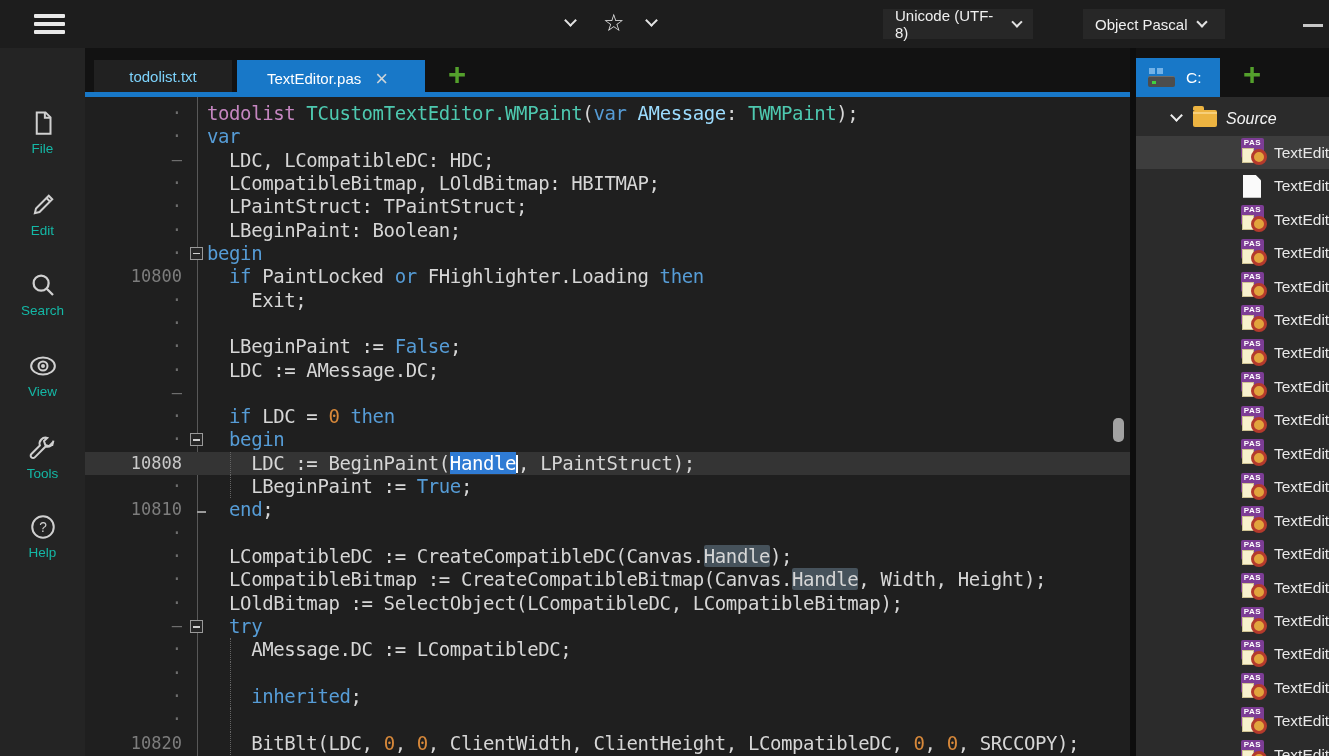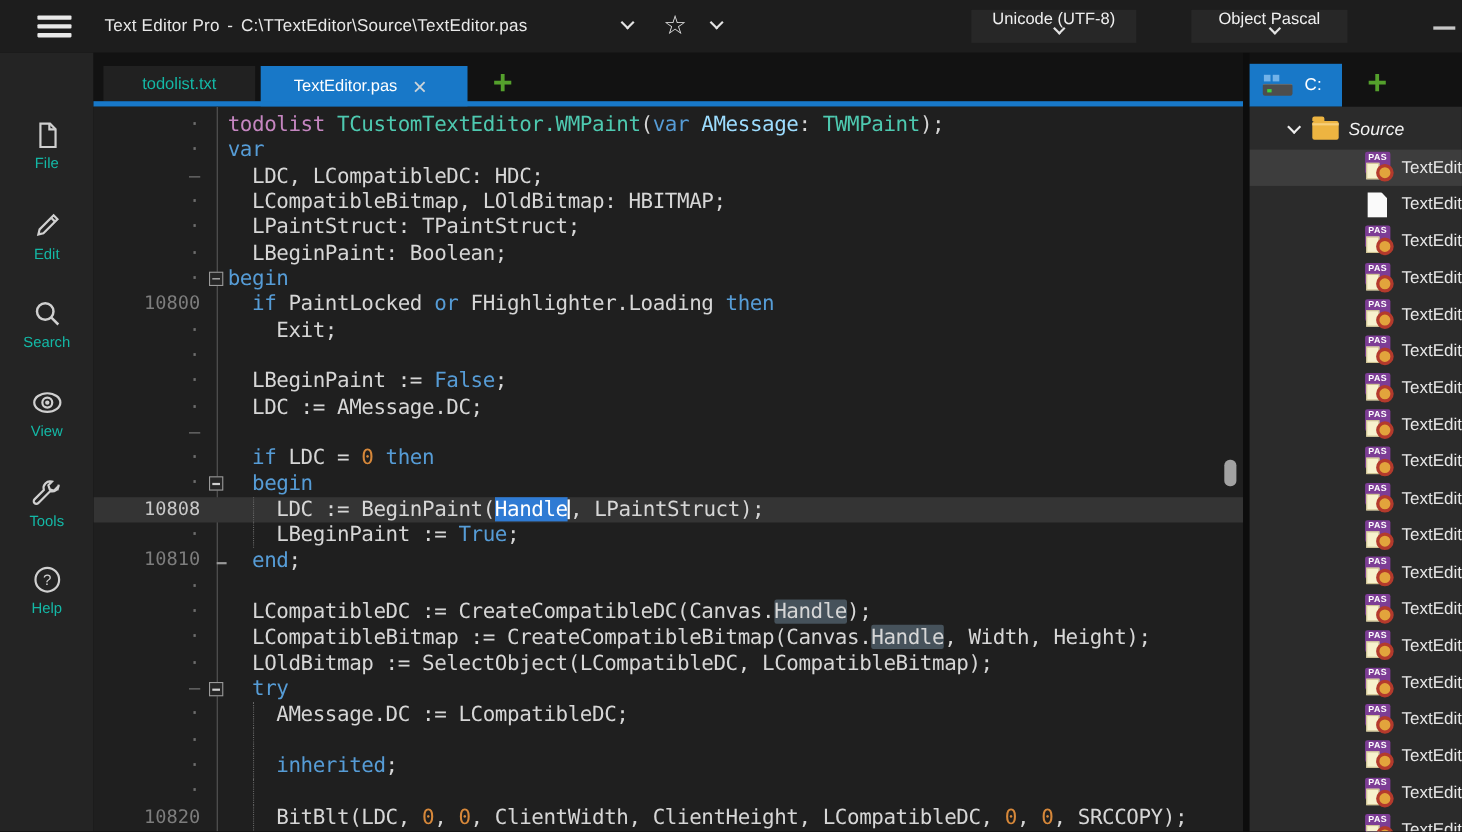--- a/index.html
+++ b/index.html
@@ -13,38 +13,38 @@
   .hamburger div { width:31px; height:3.6px; background:#e9e9e9; margin-bottom:4.6px; border-radius:1px; }
   .title-text { position:absolute; left:95px; top:0; height:48px; display:flex; align-items:center;
                 color:#e9e9e9; font-size:15.5px; letter-spacing:.2px; }
   .title-text span { margin-right:7px; white-space:pre; }
   .chev { display:inline-block; width:9px; height:9px; border-right:2.5px solid #e3e3e3;
           border-bottom:2.5px solid #e3e3e3; transform:rotate(45deg); margin-top:-5px; }
   .tb-chev1 { position:absolute; left:566px; top:21px; }
   .star { position:absolute; left:603px; top:9px; font-size:24px; color:#ececec; }
   .tb-chev2 { position:absolute; left:647px; top:21px; }
   .combo { position:absolute; top:9px; height:30px; background:#272727; color:#f0f0f0;
-           font-size:15px; display:flex; align-items:center; padding:0 12px; cursor:pointer;flex-direction:column; }
+           font-size:15px; display:flex; align-items:center; padding:0 12px; cursor:pointer; }
   .combo .chev { margin-left:10px; margin-top:-4px; width:8px; height:8px; }
   .combo-enc { left:883px; width:150px; }
   .combo-lang { left:1083px; width:142px; }
   .minimize { position:absolute; left:1303px; top:24px; width:20px; height:3px; background:#c6c6c6; }
 
   
   .sidebar { position:absolute; left:0; top:48px; width:85px; height:708px; background:#242424; }
   .side-item { position:absolute; left:0; width:85px; text-align:center; cursor:pointer; }
   .side-item svg { display:block; margin:0 auto; }
   .side-label { display:block; margin-top:3px; color:#14b8a6; font-size:13.5px; }
 
   
   .tabstrip { position:absolute; left:85px; top:48px; width:1045px; height:49px; background:#121212; }
   .tab-underline { position:absolute; left:0; bottom:0; width:1045px; height:5px; background:#1878c8; }
   .tab { position:absolute; top:12px; height:32px; display:flex; align-items:center;
          font-size:15px; cursor:pointer; }
-  .tab-inactive { left:9px; width:138px; background:#212121; color:#14b8a6; justify-content:center; }
+  .tab-inactive { left:9px; width:138px; background:#212121; color:#7dd3fc; justify-content:center; }
   .tab-active { left:152px; width:188px; height:37px; background:#1878c8; color:#ffffff; padding-left:30px; }
   .tab-close { margin-left:14px; color:#ccd4d9; font-size:22px; line-height:20px; cursor:pointer; }
   .plusbtn { position:absolute; width:30px; height:30px; color:#54a02c; font-size:31px; font-weight:bold;
              line-height:28px; text-align:center; cursor:pointer; }
   .strip-plus { left:357px; top:13px; }
 
   
   .editor { position:absolute; left:85px; top:97px; width:1045px; height:659px; background:#1f1f1f;
             overflow:hidden; cursor:text; }
   .gutter-line { position:absolute; left:112px; top:0; width:1px; height:659px; background:#585858; }
@@ -113,25 +113,20 @@
 <body>
 
 <div class="app">
 
   <div class="titlebar">
     <div class="hamburger">
       <div></div>
         <div></div>
         <div></div>
     </div>
-    <div class="title-text">
-      <span>Text Editor Pro</span>
-      <span>-</span>
-      <span>C:\TTextEditor\Source\TextEditor.pas</span>
-    </div>
     <span class="chev tb-chev1"></span>
     <span class="star">☆</span>
     <span class="chev tb-chev2"></span>
     <div class="combo combo-enc">
       <span>Unicode (UTF-8)</span>
       <span class="chev"></span>
     </div>
     <div class="combo combo-lang">
       <span>Object Pascal</span>
       <span class="chev"></span>

